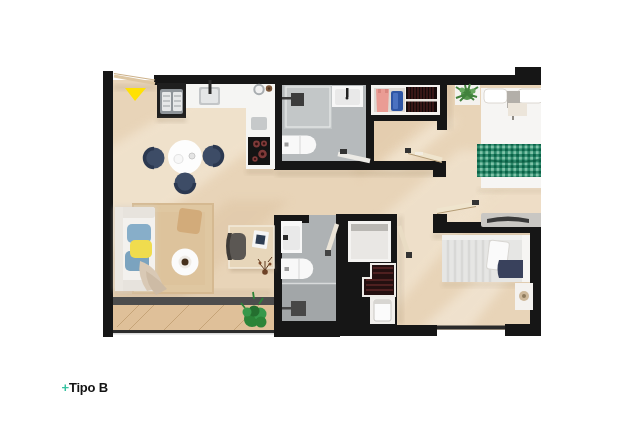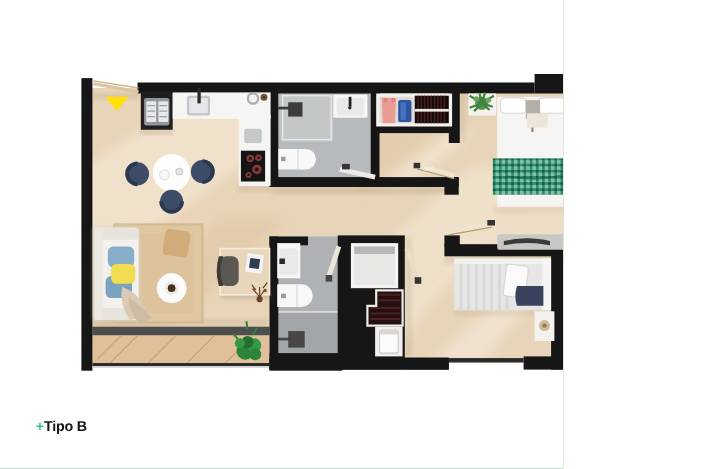--- a/index.html
+++ b/index.html
@@ -1,17 +1,17 @@
 <!DOCTYPE html>
 <html><head>
 <meta charset="utf-8">
 <style>
   html,body{margin:0;padding:0;background:#ffffff;}
-  #stage{position:relative;width:512px;height:426px;background:#15803d;overflow:hidden;
-    font-family:"Liberation Sans", sans-serif;}
+  #stage{position:relative;width:512px;height:426px;background:#bef264;overflow:hidden;
+    font-family:"Liberation Sans", sans-serif;margin-left:29px;}
   svg{display:block;}
 </style>
 </head>
 <body>
 <div id="stage">
 <svg width="640" height="426" viewBox="0 0 640 426">
 <defs>
 <filter id="soft" x="-30%" y="-30%" width="160%" height="160%">
           <feGaussianBlur stdDeviation="5"></feGaussianBlur>
         </filter>

